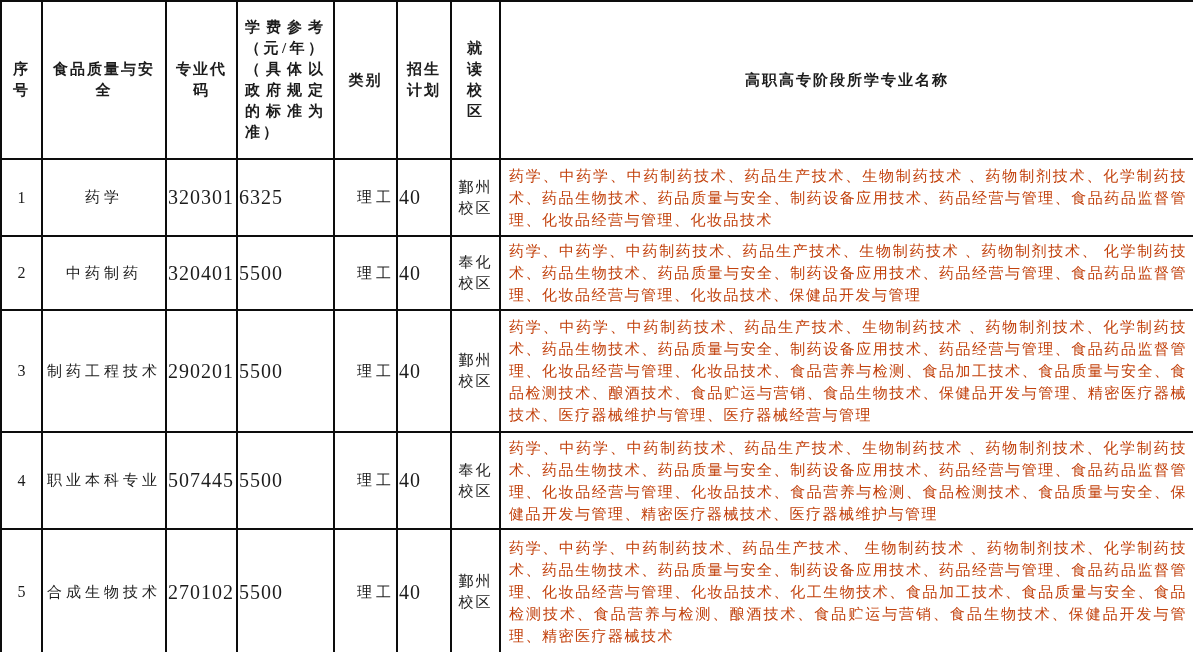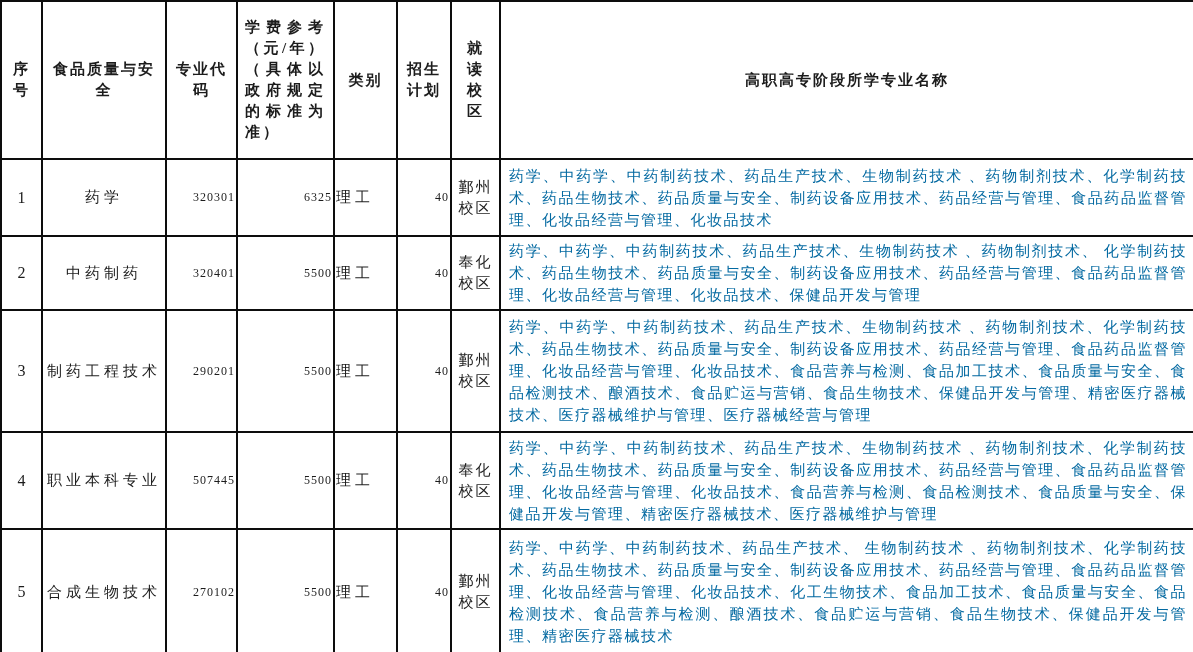--- a/index.html
+++ b/index.html
@@ -69,45 +69,45 @@
   }
   td.cell-major {
     text-align: center;
     font-size: 15px;
     letter-spacing: 4px;
     padding: 8px 2px;
   }
   td.cell-code,
   td.cell-tuition,
   td.cell-plan {
-    text-align: right;
-    font-size: 12px;
+    text-align: left;
+    font-size: 20px;
     letter-spacing: 1px;
   }
   td.cell-cat {
-    text-align: left;
+    text-align: right;
     font-size: 15px;
     letter-spacing: 4px;
   }
   td.cell-campus {
     text-align: center;
     font-size: 15px;
     letter-spacing: 2px;
     line-height: 21px;
     padding: 7px 5px;
   }
   td.cell-prior {
     font-size: 15px;
     line-height: 22px;
     letter-spacing: 1.5px;
     text-align: justify;
     text-justify: inter-character;
     vertical-align: top;
     padding: 3px 6px 3px 8px;
-    color: #0369a1;
+    color: #c2410c;
   }
 </style>
 </head>
 <body>
 
 <table class="doc-table">
   <colgroup>
     <col class="c-no">
       <col class="c-major">
       <col class="c-code">

